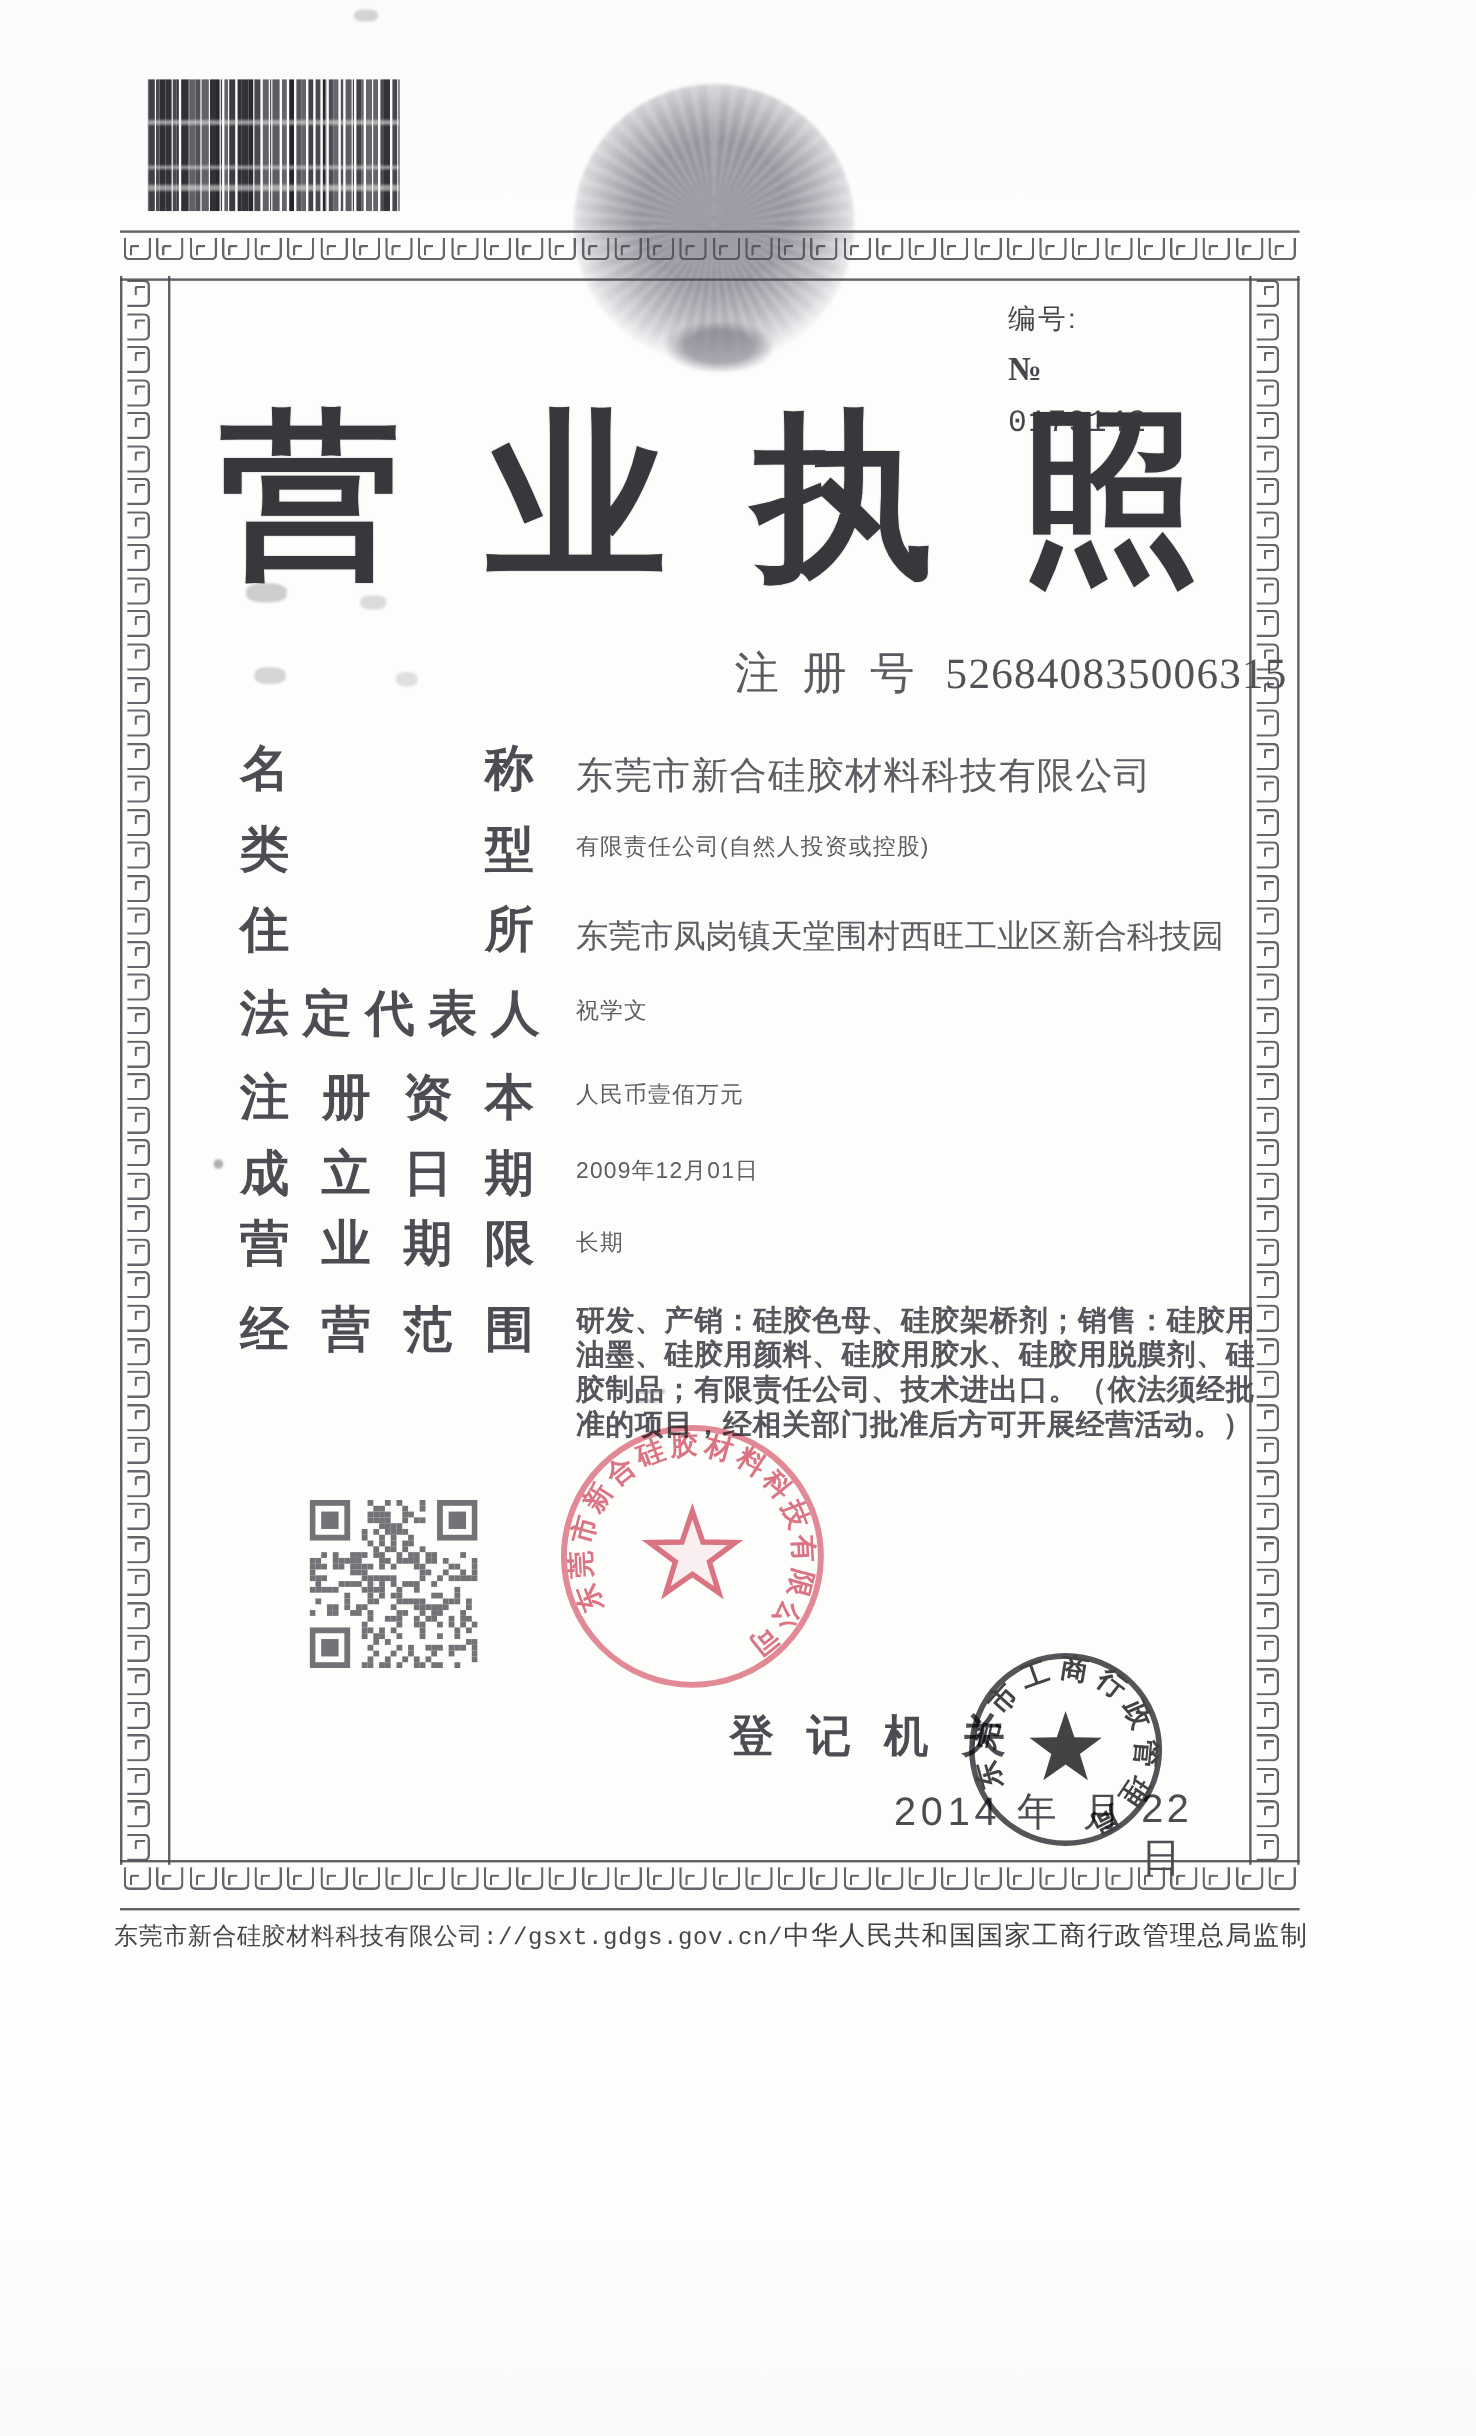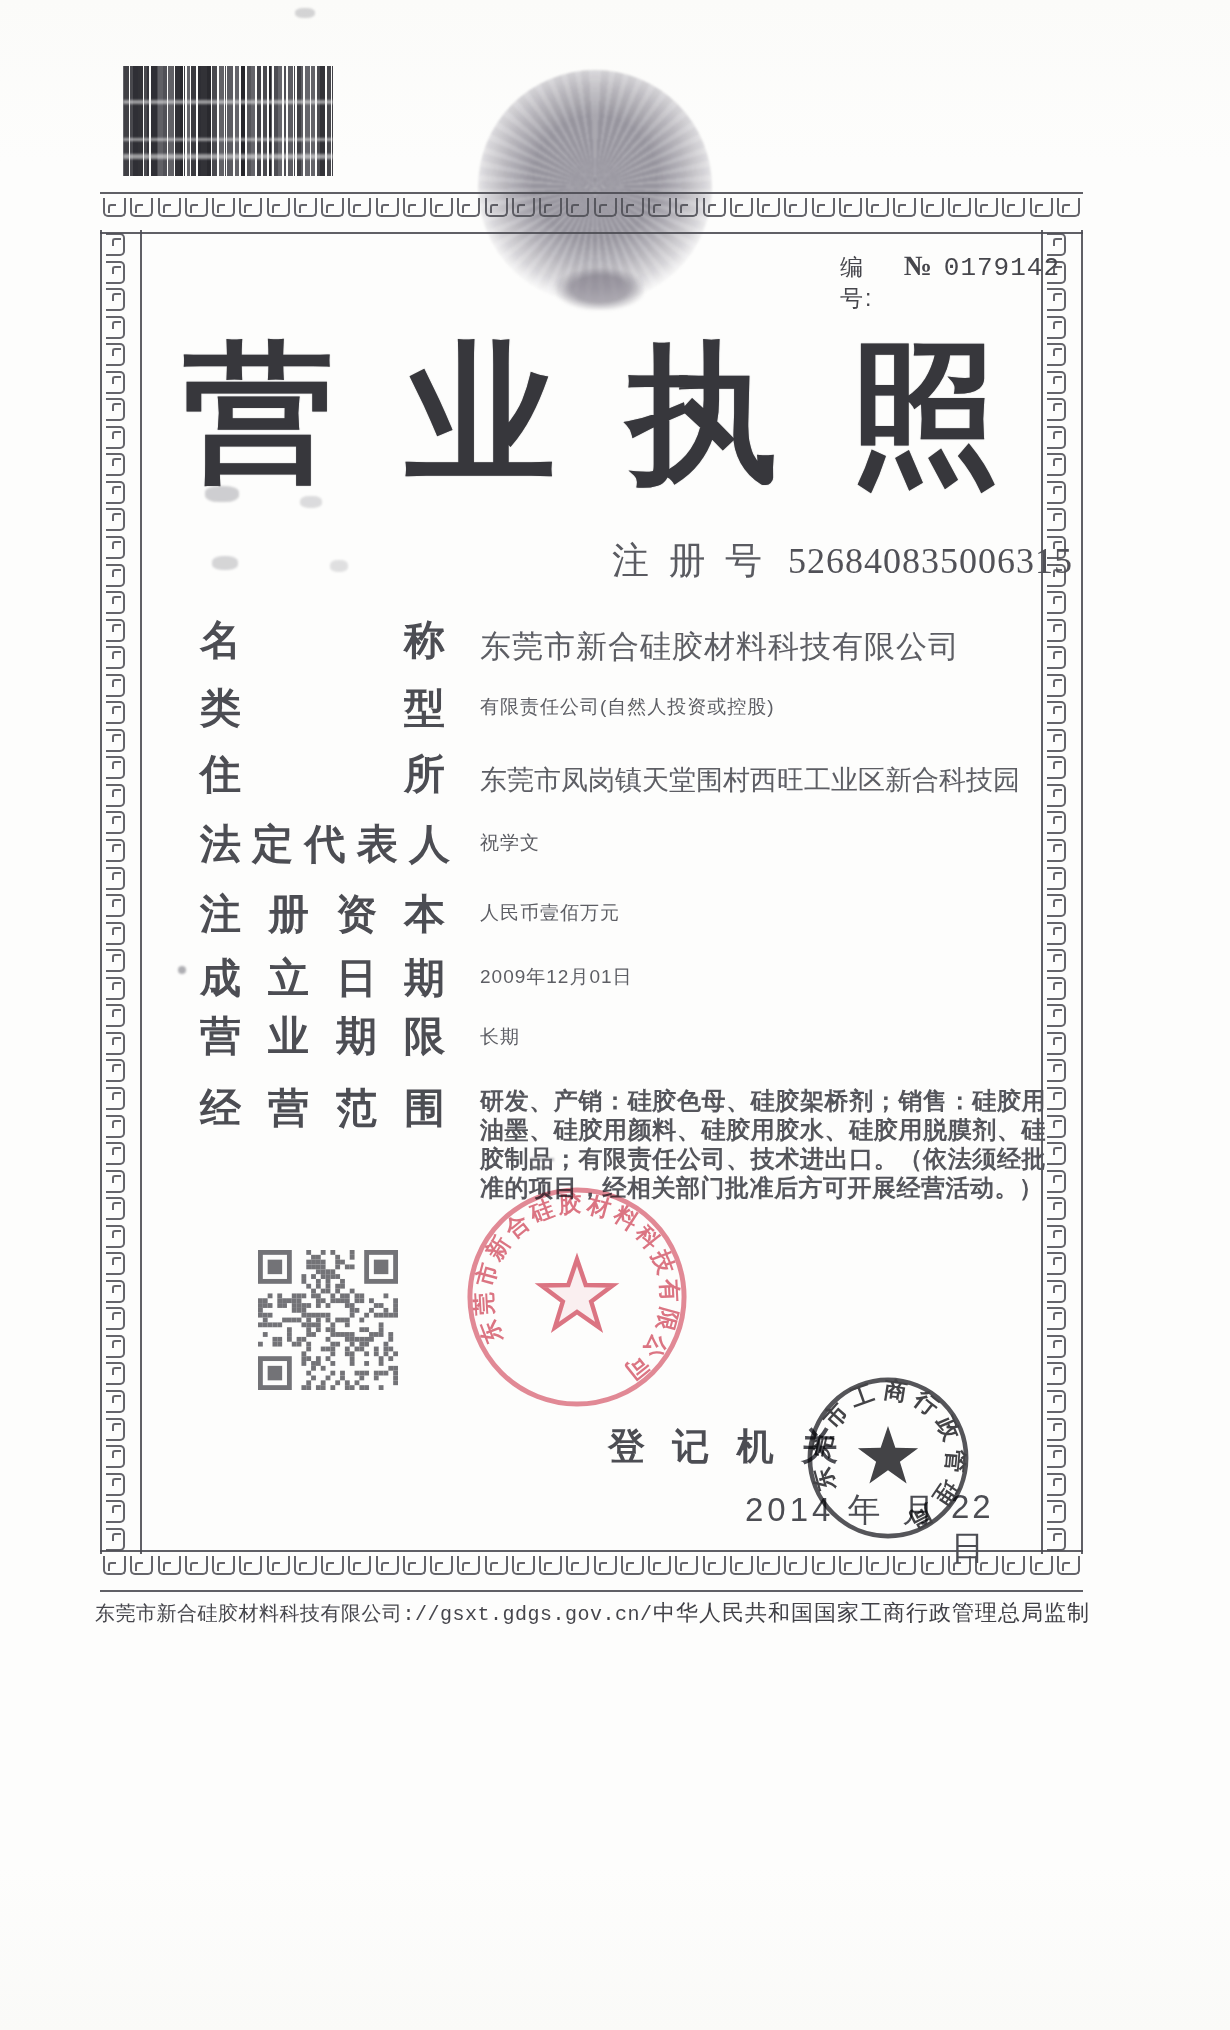--- a/index.html
+++ b/index.html
@@ -46,21 +46,21 @@
       repeating-conic-gradient(rgba(255,255,255,.18) 0 3deg, rgba(0,0,0,0) 3deg 7deg),
       radial-gradient(circle at 50% 46%, rgba(88,84,99,.62) 0 36%, rgba(108,104,118,.48) 52%,
         rgba(128,124,138,.3) 64%, rgba(140,136,150,.12) 70%, rgba(0,0,0,0) 74%);
     filter:blur(1.2px);}
   .emblem-base{position:absolute;left:556px;top:268px;width:88px;height:42px;border-radius:30%;
     background:radial-gradient(ellipse at center, rgba(95,90,105,.5) 0 45%, rgba(0,0,0,0) 75%);
     filter:blur(1.5px);}
 
   
   .serial{position:absolute;left:840px;top:250px;width:220px;display:flex;align-items:baseline;gap:12px;
-    color:#46464c;}
+    color:#46464c;flex-direction:column;}
   .serial .lab{font-size:23px;letter-spacing:2px;}
   .serial .sym{font-family:"Liberation Serif",serif;font-weight:bold;font-size:28px;}
   .serial .num{font-family:"Liberation Mono",monospace;font-size:26px;letter-spacing:1px;}
 
   
   .title{position:absolute;left:142px;top:338px;width:899px;display:flex;justify-content:center;gap:72px;
     font-size:150px;font-weight:900;color:#333338;line-height:1;
     text-shadow:0 0 1px rgba(60,60,65,.6);}
   .title span{filter:contrast(.95);}
 

